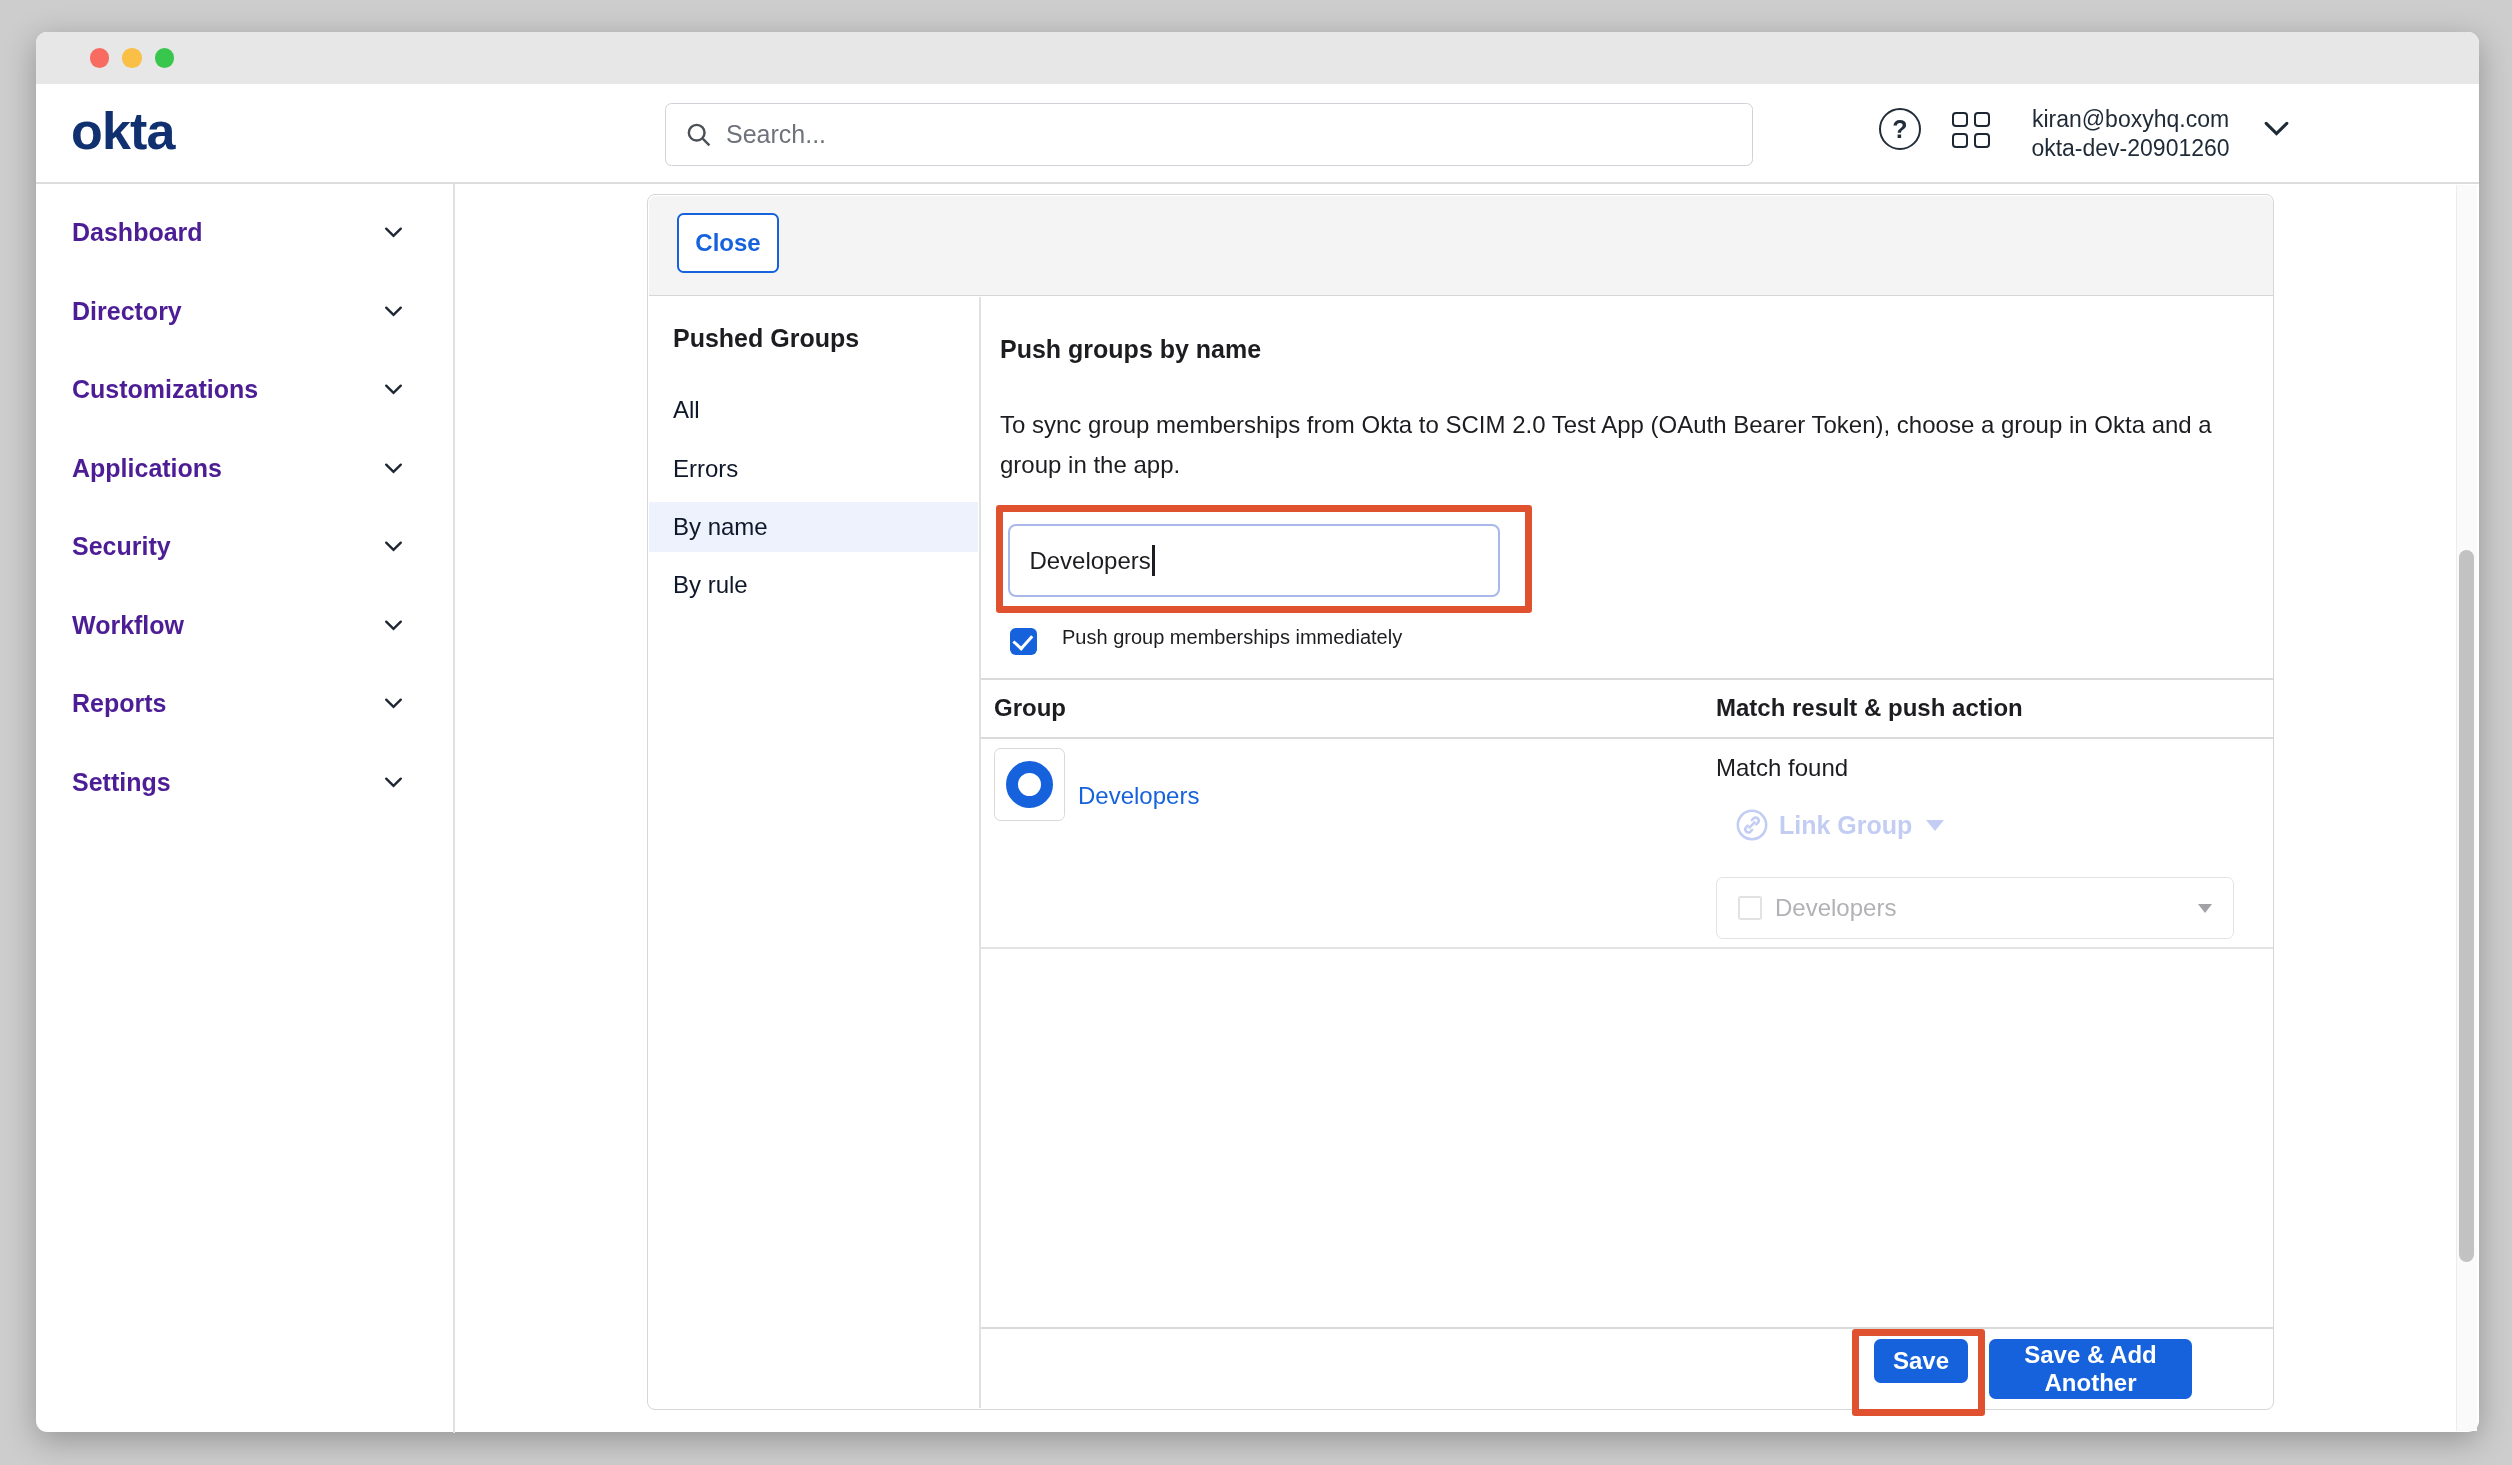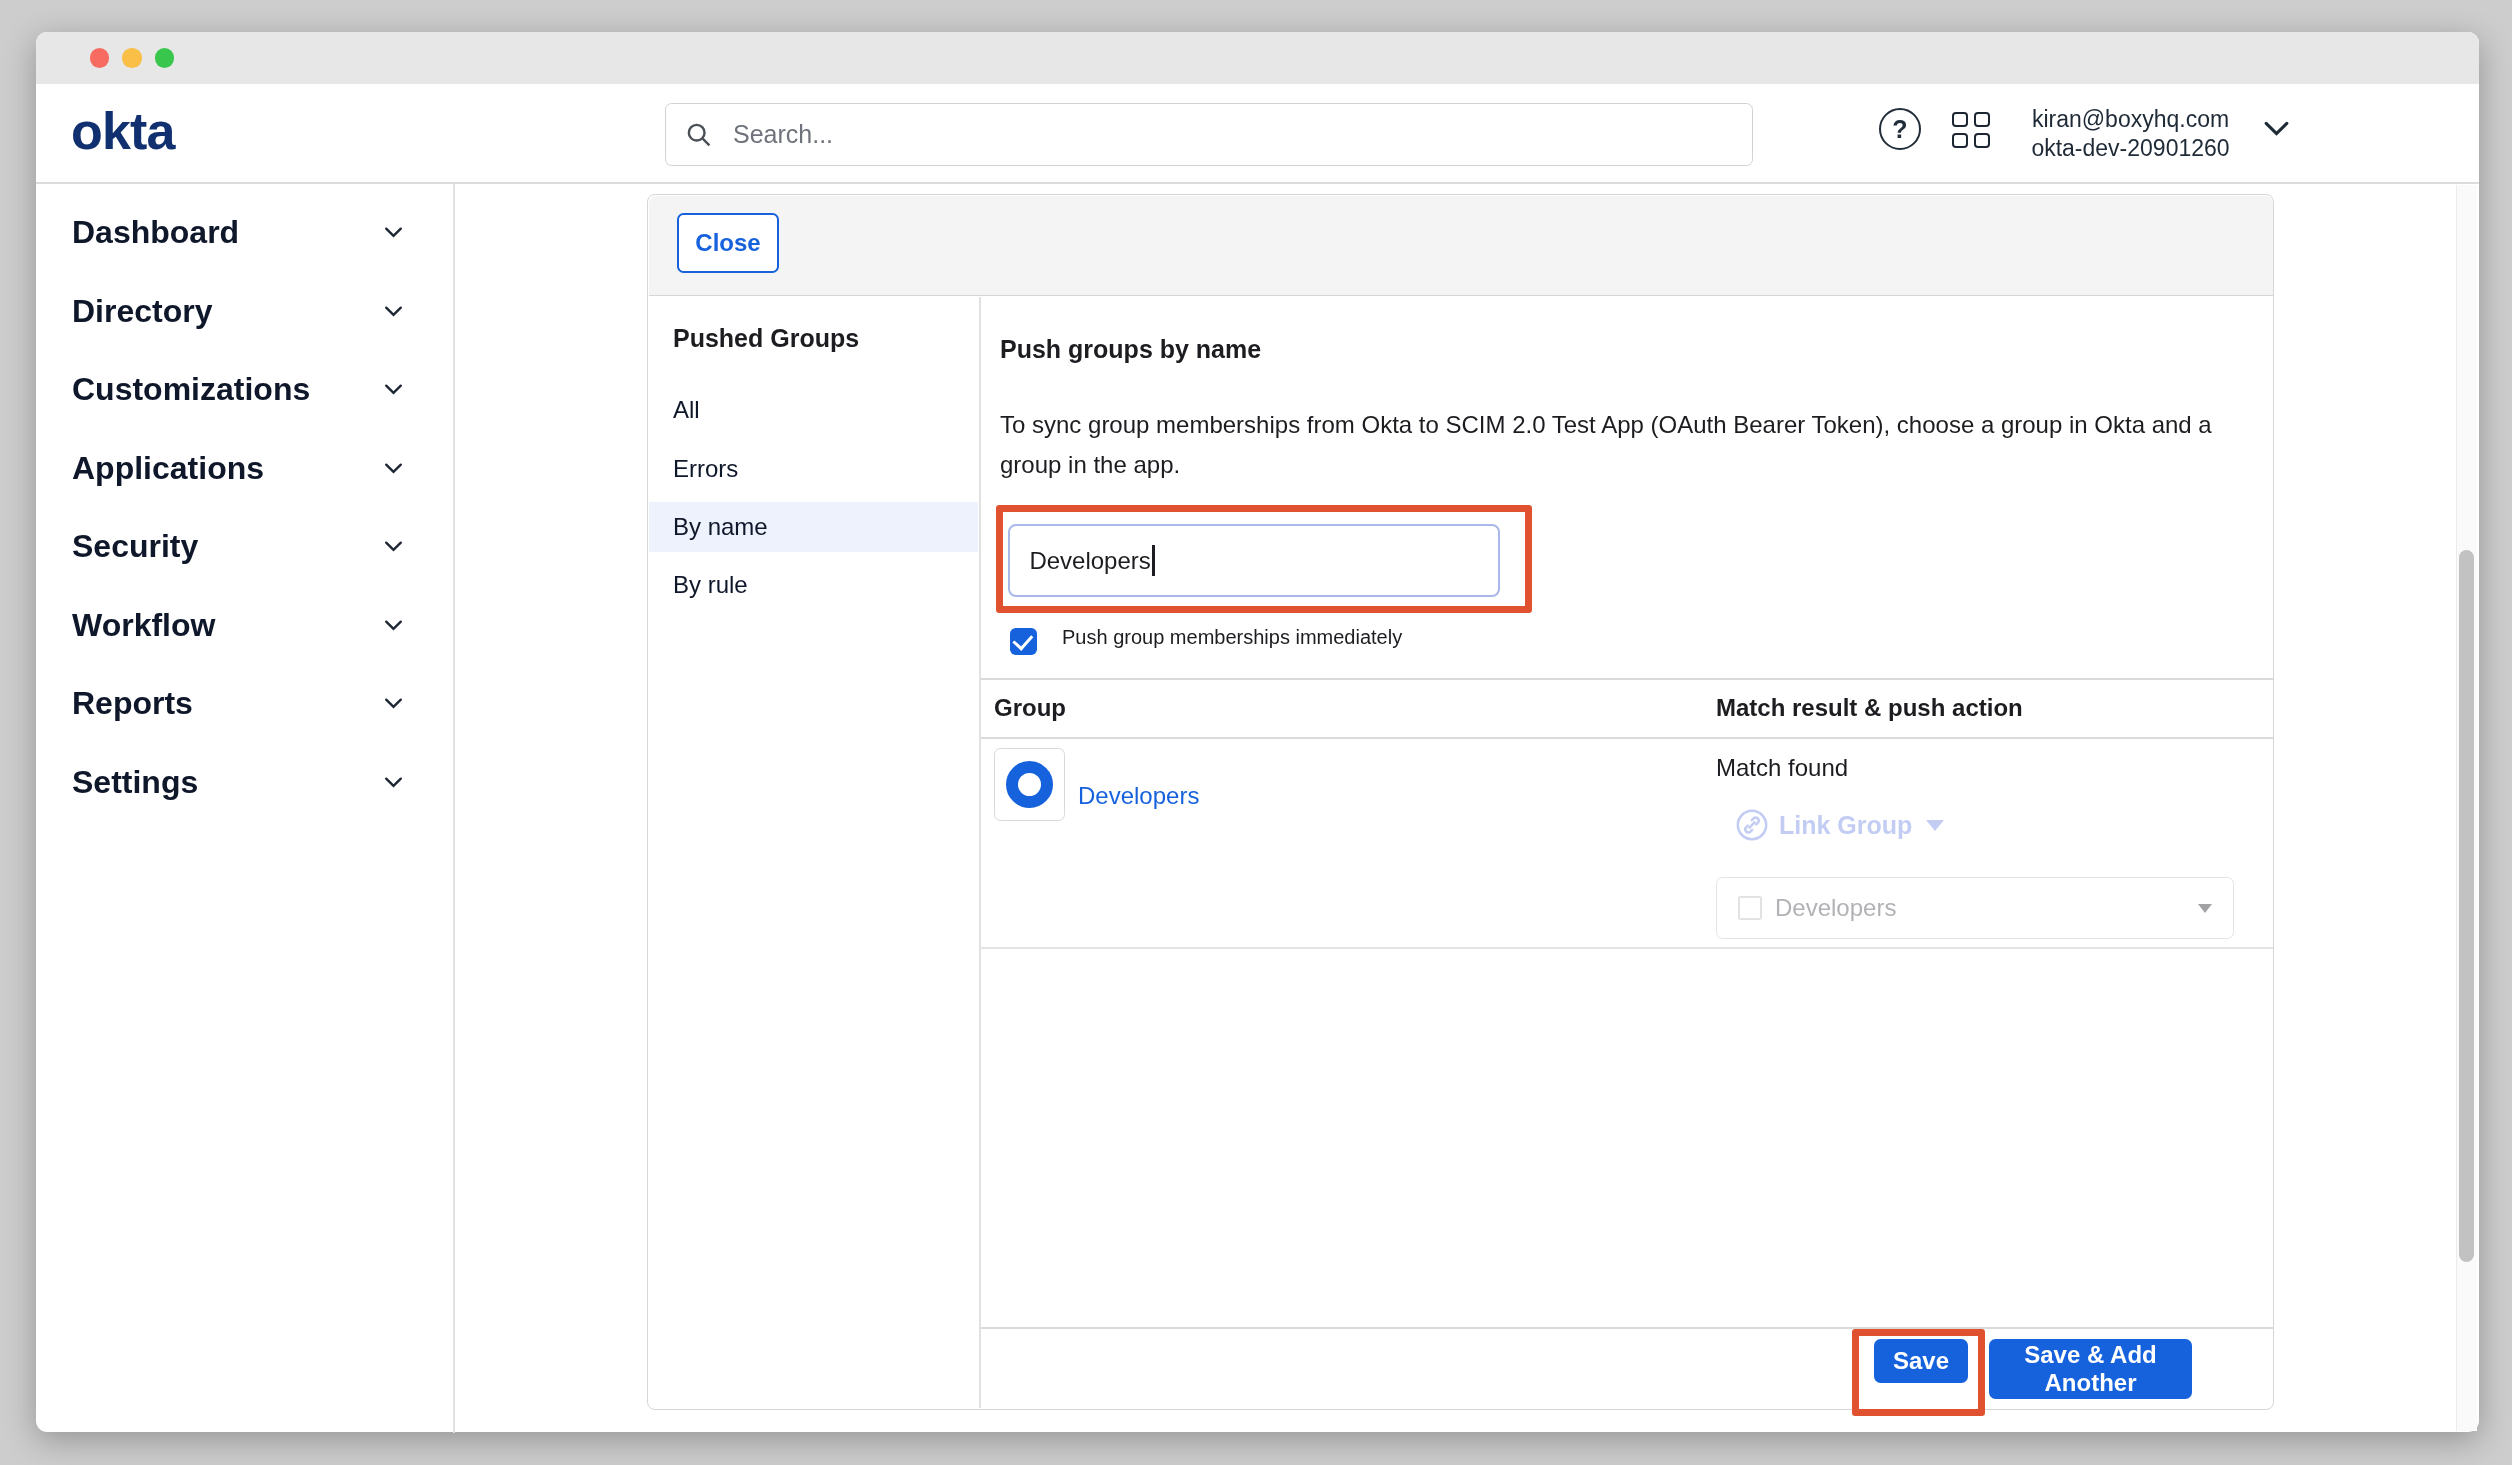--- a/index.html
+++ b/index.html
@@ -31,21 +31,21 @@
 
   
   .topbar-border { left:36px; top:182px; width:2443px; height:1.6px; background:#dcdcdc; }
   .logo {
     left:71px; top:99px; font-size:52px; font-weight:bold;
     color:#10306f; letter-spacing:-0.8px; line-height:65px;
   }
   .searchbox {
     left:665px; top:103px; width:1088px; height:63px;
     border:1.6px solid #cfd2d6; border-radius:6.5px; background:#fff;
-    display:flex; align-items:center; padding:0 18px; gap:20px;
+    display:flex; align-items:center; padding:0 18px; gap:13px;
   }
   .searchbox input {
     border:none; outline:none; flex:1; font-size:25px;
     font-family:inherit; color:#1d1d21; background:transparent;
   }
   .searchbox input::placeholder { color:#6e727a; }
   .help-icon {
     left:1879px; top:108px; width:42px; height:42px;
     border:2.4px solid #222d3a; border-radius:50%;
     display:flex; align-items:center; justify-content:center;
@@ -62,21 +62,21 @@
   }
   .account-caret { left:2261px; top:118px; }
 
   
   .sidebar-border { left:453px; top:184px; width:1.6px; height:1249px; background:#e1e1e1; }
   .side-item {
     left:36px; width:416px; height:50px;
     display:flex; align-items:center; justify-content:space-between;
     padding:0 47px 0 36px; cursor:pointer;
   }
-  .side-item .lbl { font-size:32px; font-weight:bold; color:#0f172a; }
+  .side-item .lbl { font-size:25px; font-weight:bold; color:#4c1d95; }
 
   
   .card {
     left:647px; top:194px; width:1627px; height:1216px;
     border:1.6px solid #d6d6d6; border-radius:8px; background:#fff;
   }
   .card-header {
     left:649px; top:196px; width:1624px; height:100px;
     background:#f4f4f4; border-bottom:1.6px solid #d6d6d6; border-radius:7.3px 7.3px 0 0;
   }

